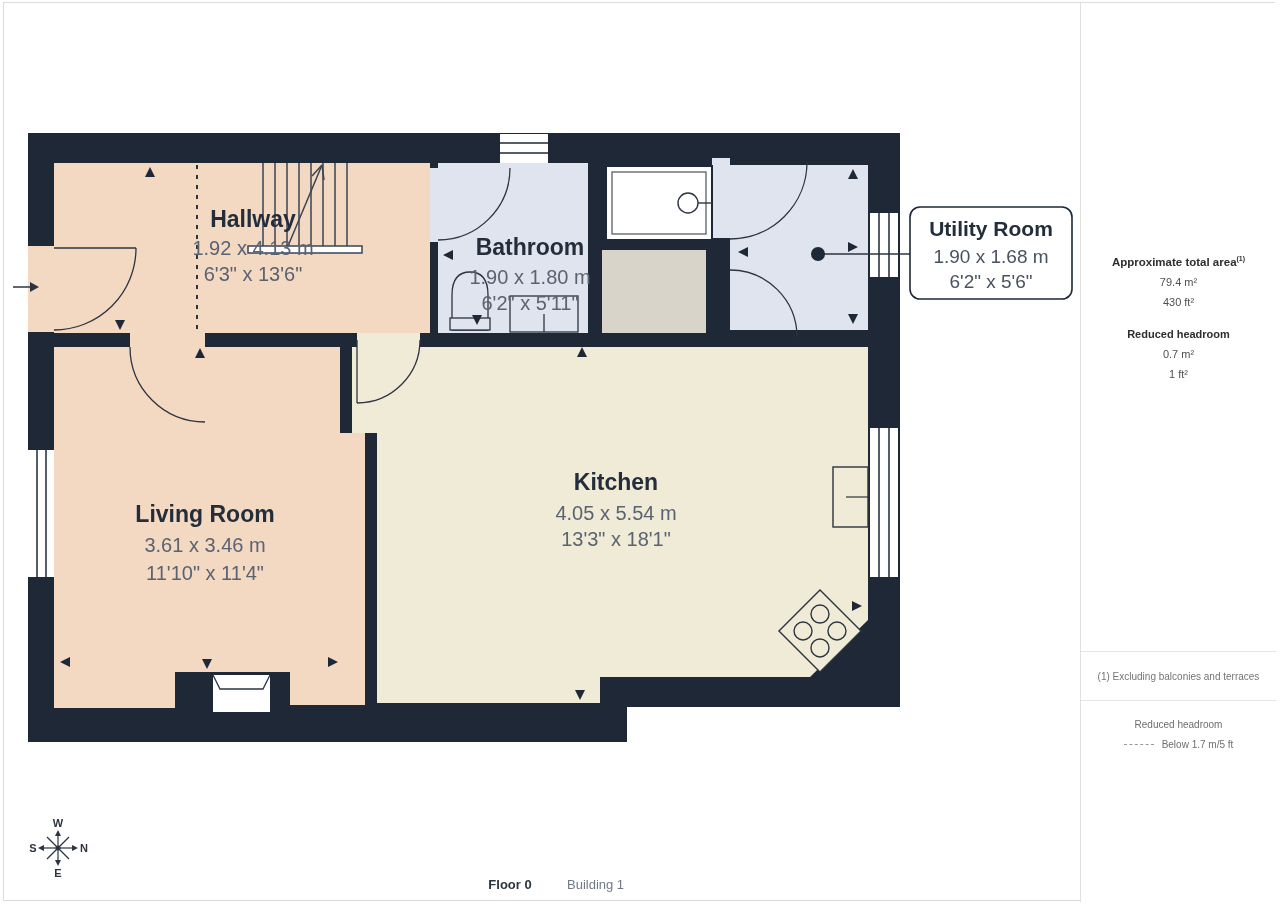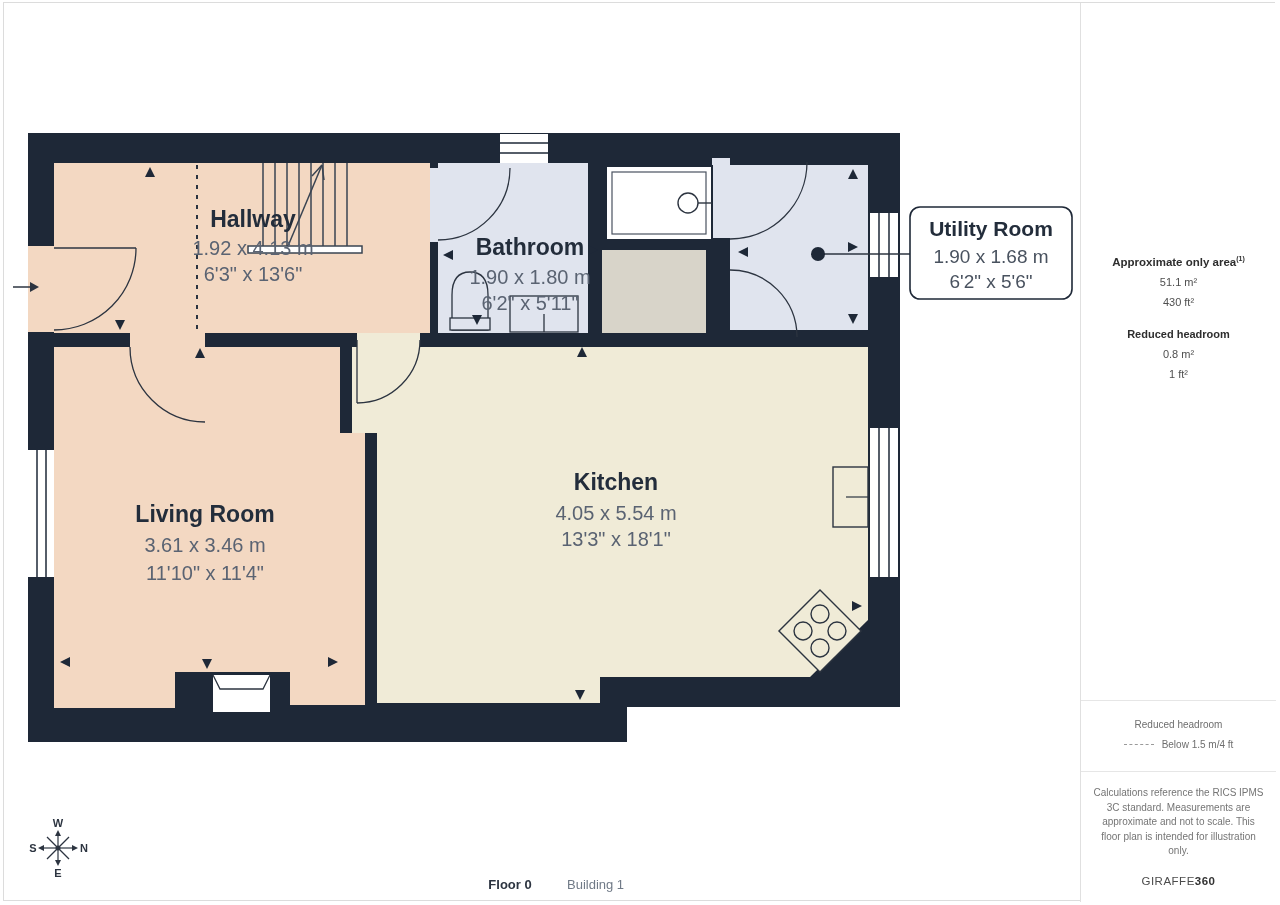--- a/index.html
+++ b/index.html
@@ -218,37 +218,34 @@
   <text class="compass-letter" x="33" y="852" text-anchor="middle">S</text>
   <text class="compass-letter" x="84" y="852" text-anchor="middle">N</text>
 
   <text class="footer-floor" x="510" y="889" text-anchor="middle">Floor 0</text>
   <text class="footer-building" x="567" y="889" text-anchor="start">Building 1</text>
 </svg>
 
 <div class="sidebar">
   <div class="sb-top">
     <div class="sb-title">
-      <span>Approximate only area</span><sup>(1)</sup>
+      <span>Approximate total area</span><sup>(1)</sup>
     </div>
-    <div class="sb-val">51.1 m²</div>
+    <div class="sb-val">79.4 m²</div>
     <div class="sb-val">430 ft²</div>
     <div class="sb-sub">Reduced headroom</div>
-    <div class="sb-val">0.8 m²</div>
+    <div class="sb-val">0.7 m²</div>
     <div class="sb-val">1 ft²</div>
   </div>
 
+  <div class="sb-note1">
+    <div>(1) Excluding balconies and terraces</div>
+  </div>
 
   <div class="sb-legend">
     <div class="lg-title">Reduced headroom</div>
     <div class="lg-row">
       <span class="lg-dash"></span>
-      <span class="lg-label">Below 1.5 m/4 ft</span>
+      <span class="lg-label">Below 1.7 m/5 ft</span>
     </div>
   </div>
 
-  <div class="sb-disclaimer">
-    <div class="disc-text">Calculations reference the RICS IPMS 3C standard. Measurements are approximate and not to scale. This floor plan is intended for illustration only.</div>
-    <div class="sb-brand">
-      <span>GIRAFFE</span><b>360</b>
-    </div>
-  </div>
 </div>
 
 </body></html>

